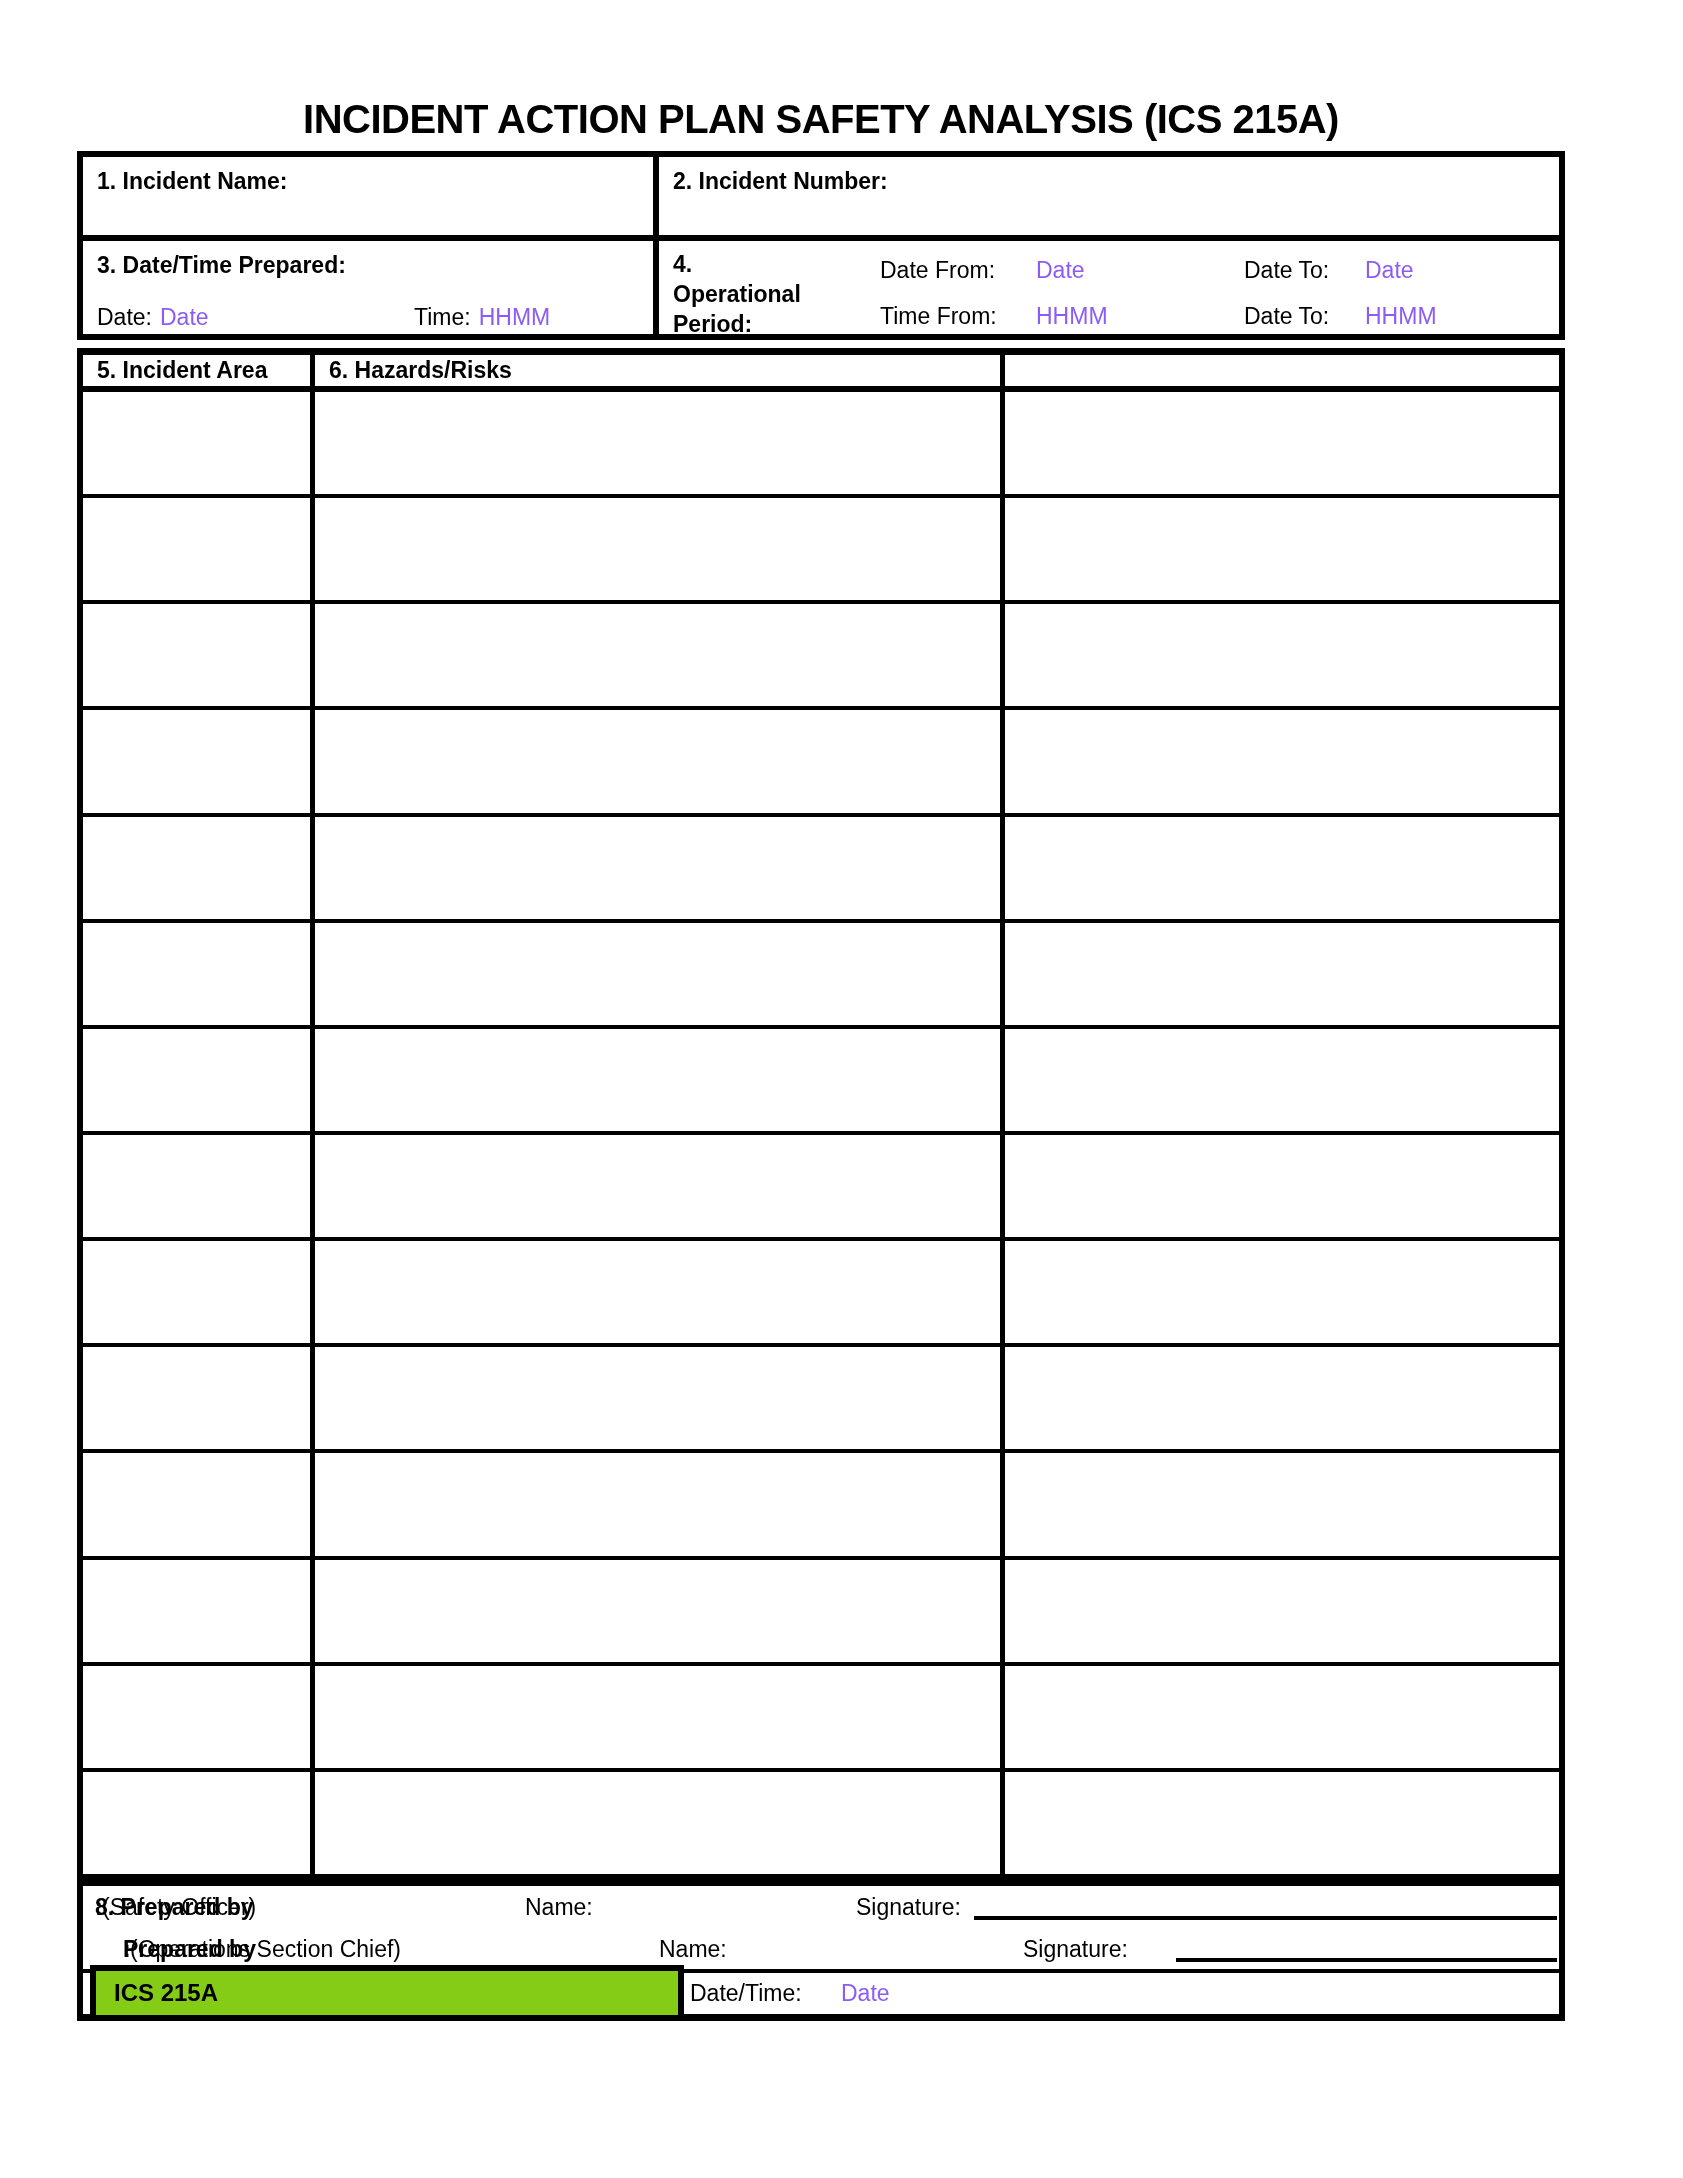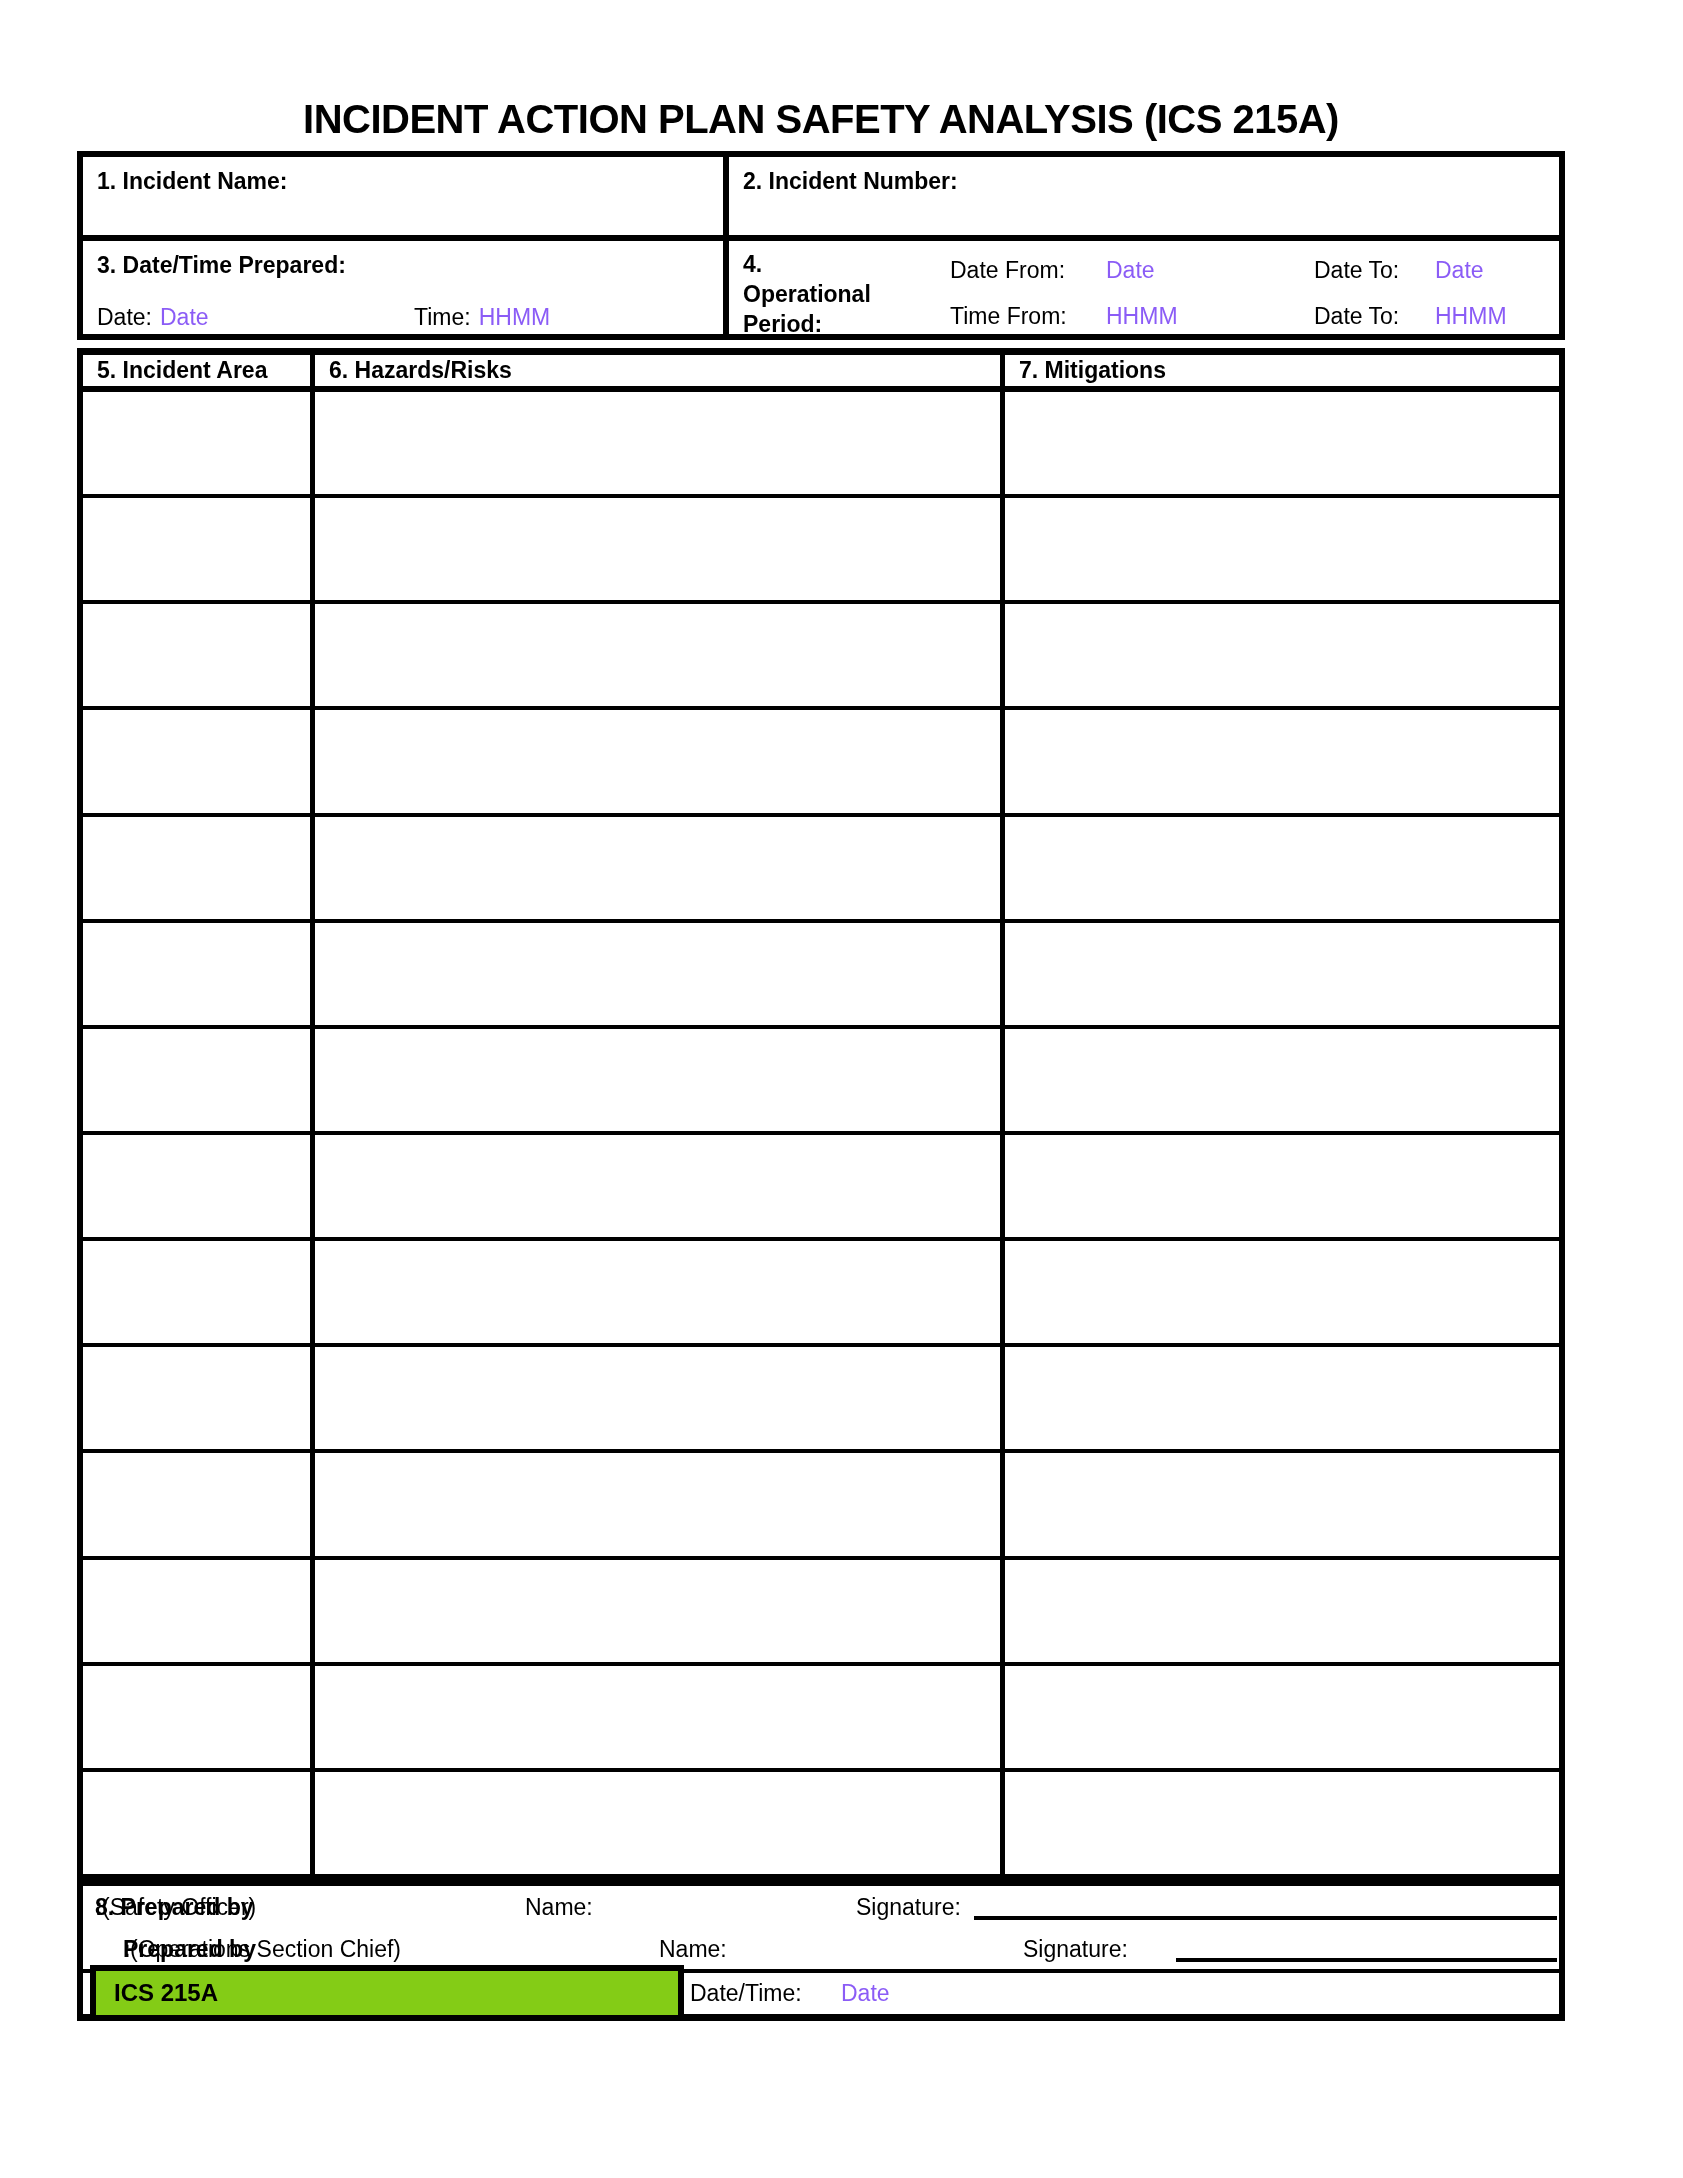--- a/index.html
+++ b/index.html
@@ -10,21 +10,21 @@
   .title{position:absolute;left:77px;top:97px;width:1488px;text-align:center;
          font-size:40px;font-weight:bold;letter-spacing:-0.5px;white-space:nowrap;}
 
   
   .headerbox{position:absolute;left:77px;top:151px;width:1488px;height:189px;
              border:6px solid #000;box-sizing:border-box;}
   .hrow{display:flex;box-sizing:border-box;width:100%;}
   .hrow1{height:84px;border-bottom:6px solid #000;}
   .hrow2{height:93px;}
   .hcell{box-sizing:border-box;padding:10px 14px;position:relative;}
-  .hcell.leftcell{width:646px;flex:none;border-right:6px solid #000;}
+  .hcell.leftcell{width:576px;flex:none;border-right:6px solid #000;}
   .hcell.rightcell{flex:1;}
   .lbl{font-weight:bold;font-size:23px;line-height:28px;}
   .ph{color:#8b5cf6;}
   .reg{font-size:23px;}
 
   .dtline{margin-top:24px;position:relative;font-size:23px;line-height:28px;}
   .dtline .g2{position:absolute;left:317px;top:0;}
   .dtline .ph{margin-left:8px;}
 
   .opcell{display:flex;padding:8px 0 0 14px;justify-content:flex-end;}
@@ -126,23 +126,20 @@
   </div>
 
   <div class="table">
     <div class="thead">
       <div class="tc tc1">
         <span>5. Incident Area</span>
       </div>
       <div class="tc tc2">
         <span>6. Hazards/Risks</span>
       </div>
-      <div class="tc tc3">
-        <span>7. Mitigations</span>
-      </div>
     </div>
     <div class="tbody">
         <div class="trow">
           <div class="tc tc1"></div>
           <div class="tc tc2"></div>
           <div class="tc tc3"></div>
         </div>
         <div class="trow">
           <div class="tc tc1"></div>
           <div class="tc tc2"></div>

